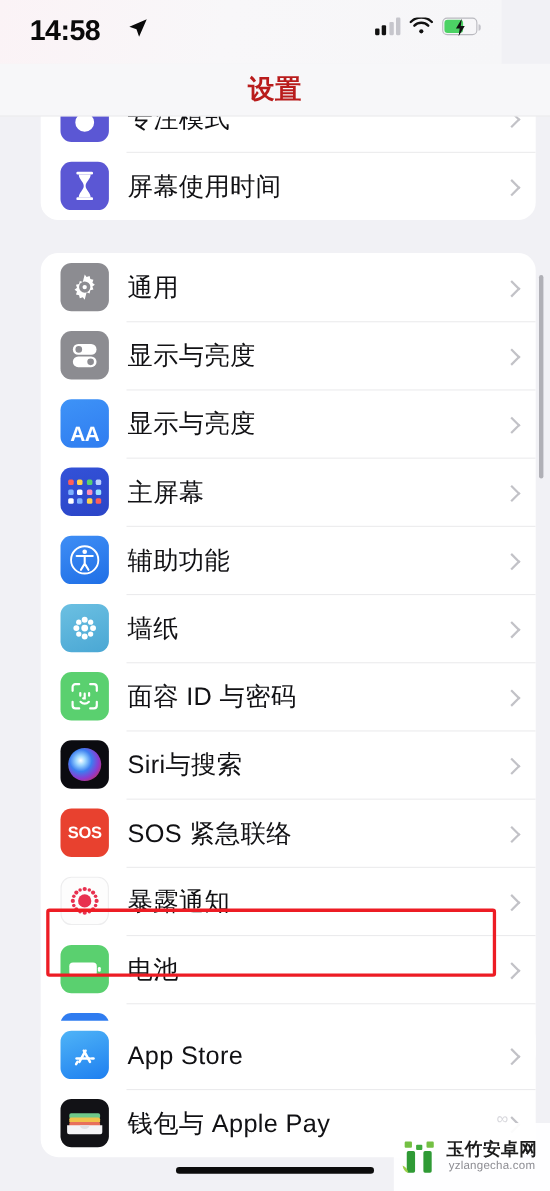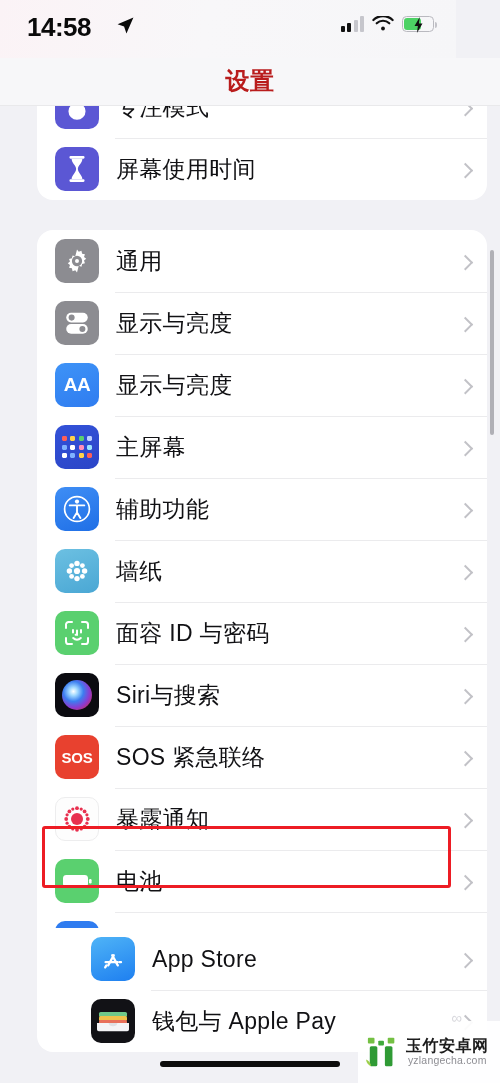--- a/index.html
+++ b/index.html
@@ -116,21 +116,21 @@
     width: 11px; height: 11px;
     border-right: 2.6px solid #c2c2c7;
     border-top: 2.6px solid #c2c2c7;
     rotate: 45deg;
   }
 
   
   .ic-hourglass { background: #5b57d4; }
   .ic-gear      { background: #8c8c91; }
   .ic-control   { background: #8c8c91; }
-  .ic-display   { background: linear-gradient(160deg,#3e93f7,#2f7cf0); }
+  .ic-display   { background: linear-gradient(160deg,#3e93f7,#2f7cf0); align-items: flex-end; }
   .ic-home      { background: linear-gradient(160deg,#3352d8,#2b45c7); }
   .ic-access    { background: linear-gradient(160deg,#3f8ef5,#1f6fe6); }
   .ic-wallpaper { background: linear-gradient(160deg,#6cc0e2,#4aa7d4); }
   .ic-siri      { background: #0b0b10; }
   .ic-faceid    { background: #5ad06f; }
   .ic-sos       { background: #e8412f; }
   .ic-exposure  { background: #fdfdfd; border: 1px solid #ededee; }
   .ic-battery   { background: #5ad06f; }
   .ic-privacy   { background: #2f7cf0; }
   .ic-appstore  { background: linear-gradient(160deg,#4fb4f7,#1e7ff0); }
@@ -433,21 +433,21 @@
         <div class="icon ic-privacy">
           <svg width="26" height="28" viewBox="0 0 24 26">
             <path fill="#fff" d="M5 12.5V6.2a1.5 1.5 0 0 1 3 0v4.3V3.1a1.5 1.5 0 0 1 3 0v7.4V2.4a1.5 1.5 0 0 1 3 0v8.1V4.8a1.5 1.5 0 0 1 3 0v9.9c0 5.4-2.6 9.3-6.6 9.3C6.6 24 4 20.3 4 16.2v-3.7Z"></path>
           </svg>
         </div>
         <div class="label">隐私</div>
         <div class="chev"></div>
       </div>
     </div>
 
-    <div class="group" style="top:822px;padding-left:36px;">
+    <div class="group" style="top:822px;">
 
       <div class="row">
         <div class="icon ic-appstore">
           <svg width="28" height="28" viewBox="0 0 28 28">
             <g stroke="#fff" stroke-width="2.3" stroke-linecap="round" fill="none">
               <path d="M9.2 20.4 L14.8 10.2"></path>
               <path d="M18.8 20.4 L13.2 10.2"></path>
               <path d="M6.6 17.2 H18.6"></path>
               <path d="M7.4 20.4 L6.2 22.4"></path>
               <path d="M20.4 17.2 H22"></path>

